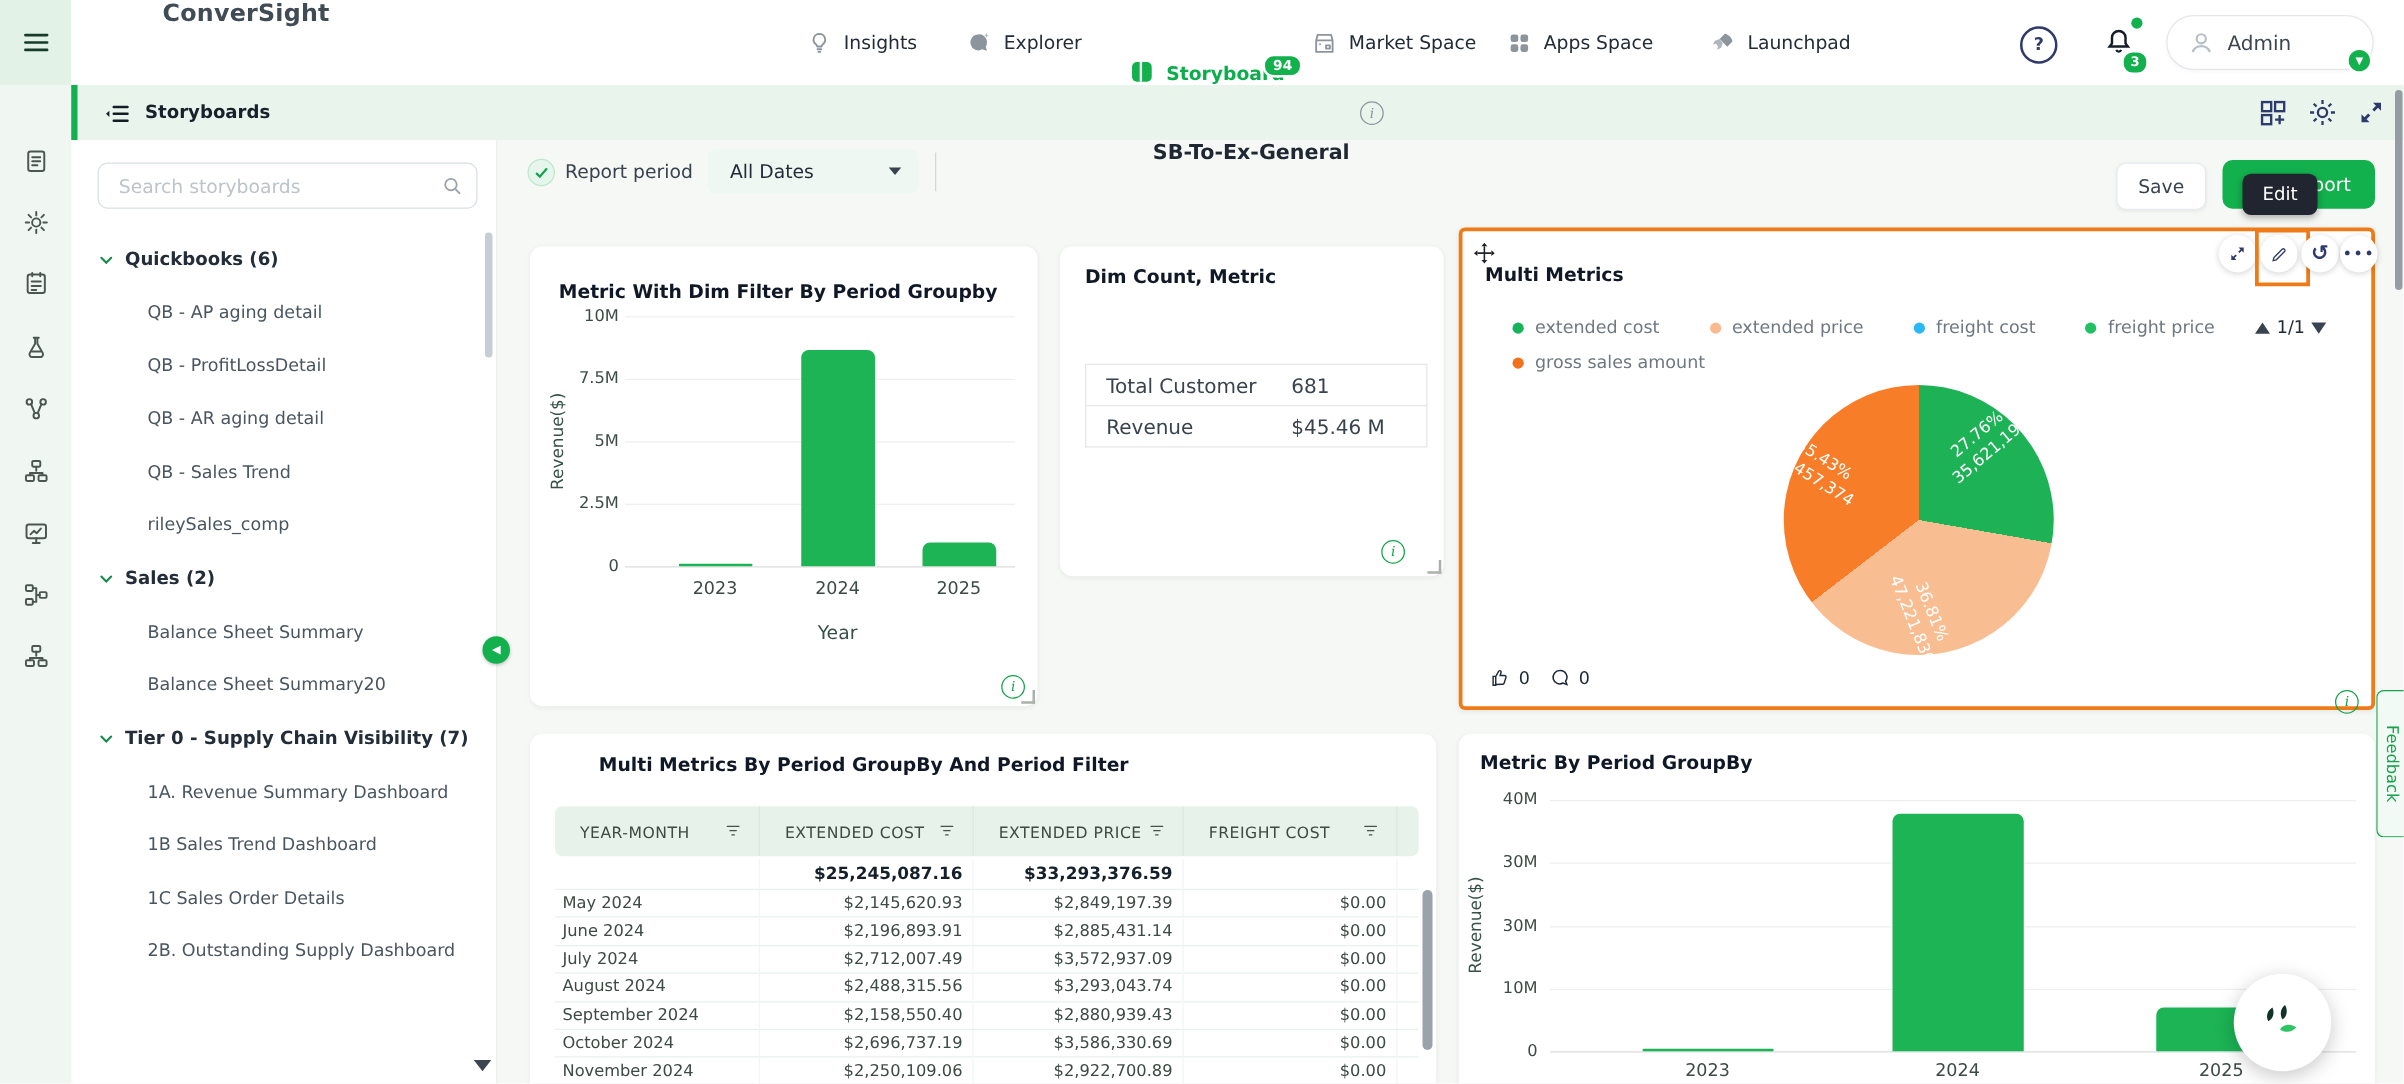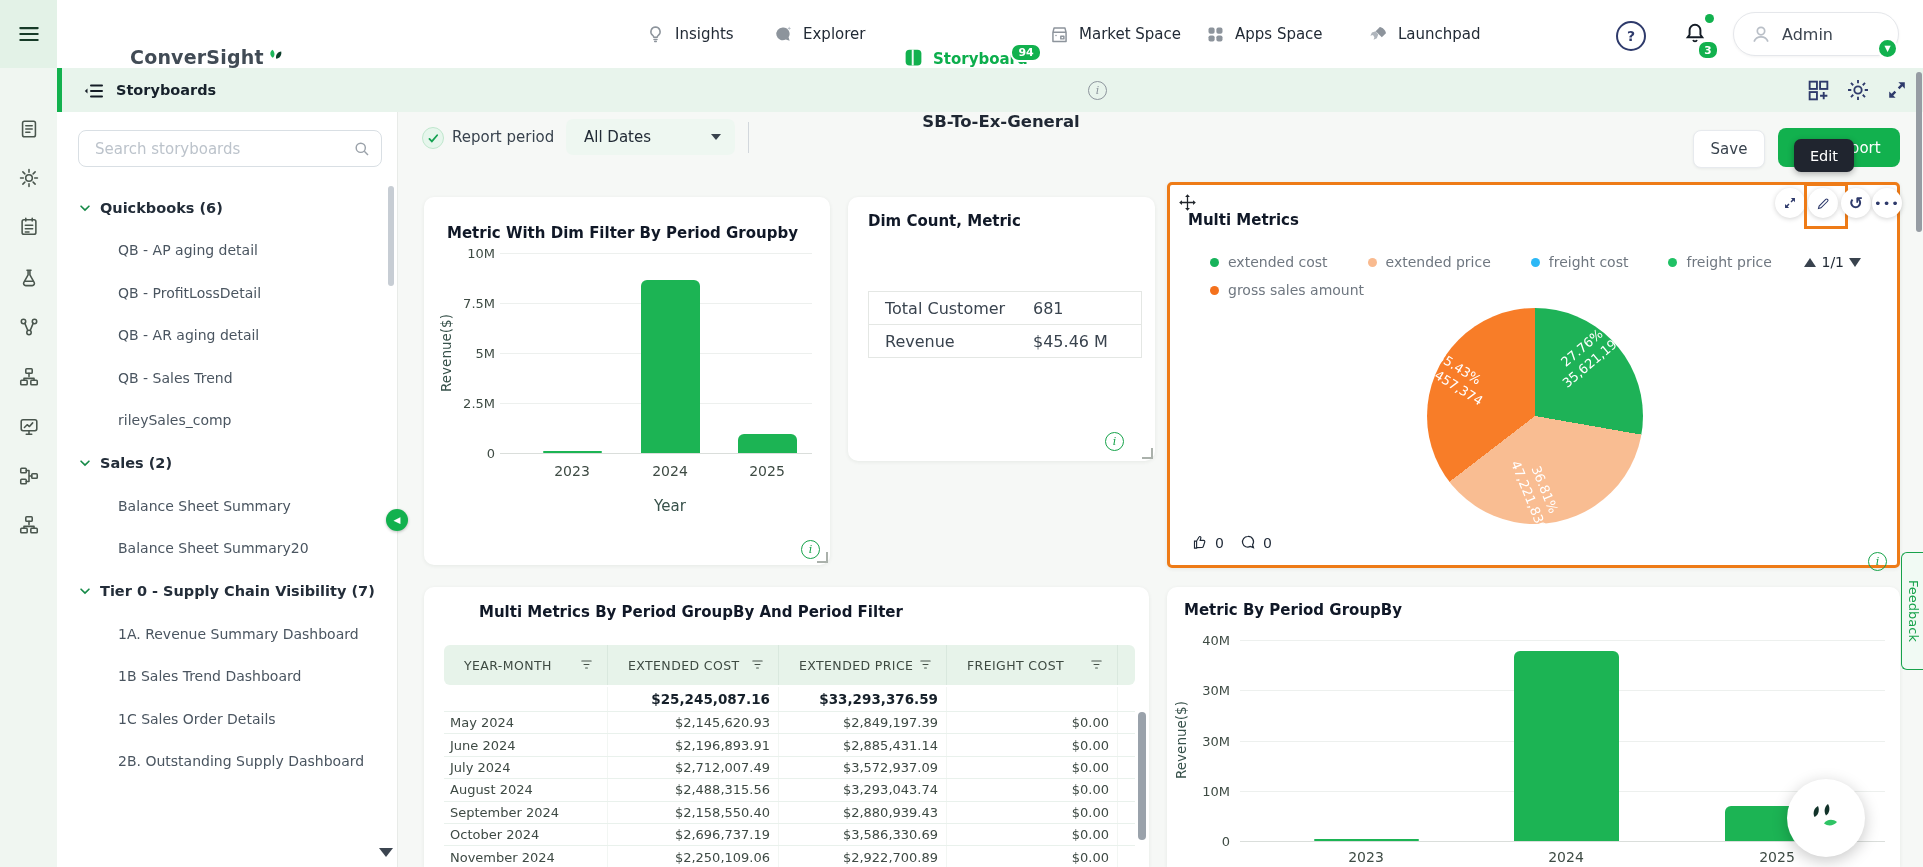--- a/index.html
+++ b/index.html
@@ -7,21 +7,21 @@
   .abs{position:absolute;}
   svg{display:block;}
 
   
   #rail{left:0;top:0;width:57px;height:867px;background:#f0f6f1;border-right:1px solid #e7ece8;}
   #rail-top{left:0;top:0;width:57px;height:68px;background:#e3f2e7;display:flex;align-items:center;justify-content:center;}
   .rail-ic{position:absolute;left:18px;width:22px;height:22px;color:#4a564e;}
 
   
   #navbar{left:57px;top:0;width:1866px;height:68px;background:#fff;}
-  #logo{left:73px;top:0;height:68px;display:flex;align-items:flex-end;}
+  #logo{left:73px;top:0;height:68px;display:flex;align-items:flex-start;}
   #logo-text{font-size:19px;font-weight:bold;color:#414b55;letter-spacing:.2px;}
   .nav-item{position:absolute;top:0;height:68px;display:flex;align-items:center;gap:9px;cursor:pointer;}
   .nav-icon{width:21px;height:21px;color:#8d949c;}
   .nav-label{font-size:15px;color:#222b36;font-weight:500;white-space:nowrap;}
   .nav-item.active .nav-label{color:#0cae4c;font-weight:bold;}
   .nav-badge{position:absolute;right:-14px;bottom:6px;background:#12b14e;color:#fff;font-size:11px;font-weight:bold;
              border-radius:9px;padding:1px 6px;border:2px solid #fff;}
   #help-btn{left:1559px;top:21px;width:26px;height:26px;border:2px solid #2e3a6b;border-radius:50%;
             color:#2e3a6b;font-weight:bold;font-size:14px;display:flex;align-items:center;justify-content:center;}
   #bell{left:1625px;top:20px;width:26px;height:28px;}

